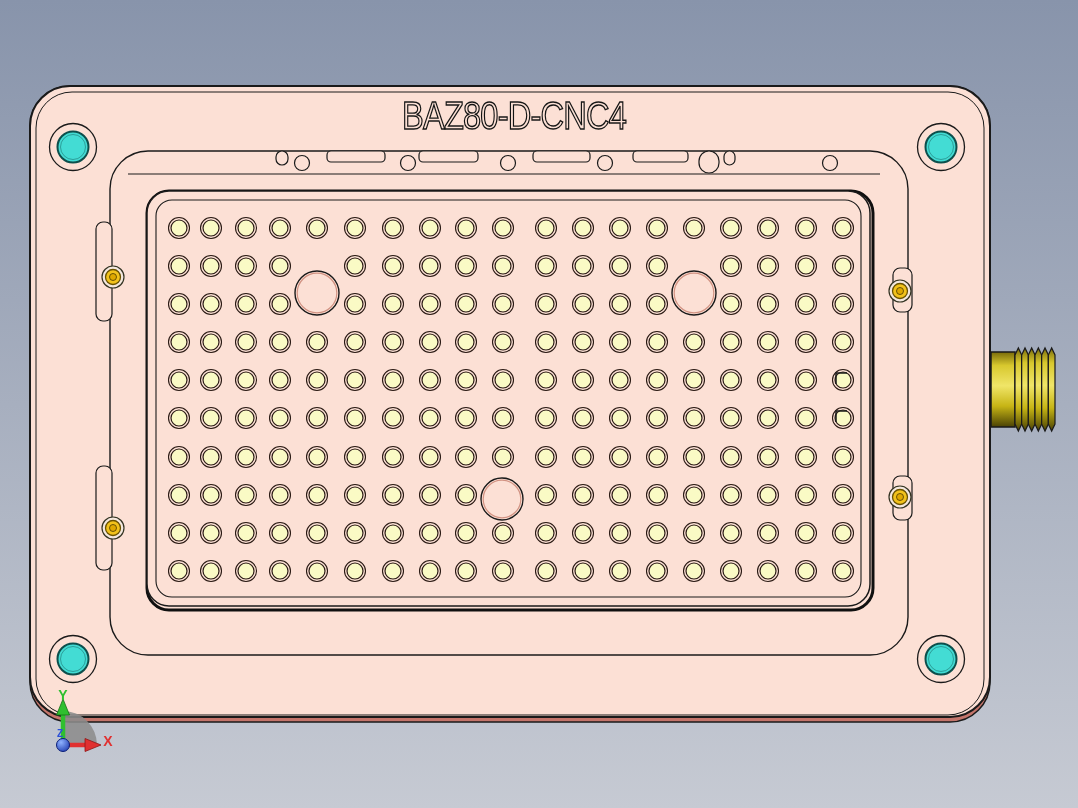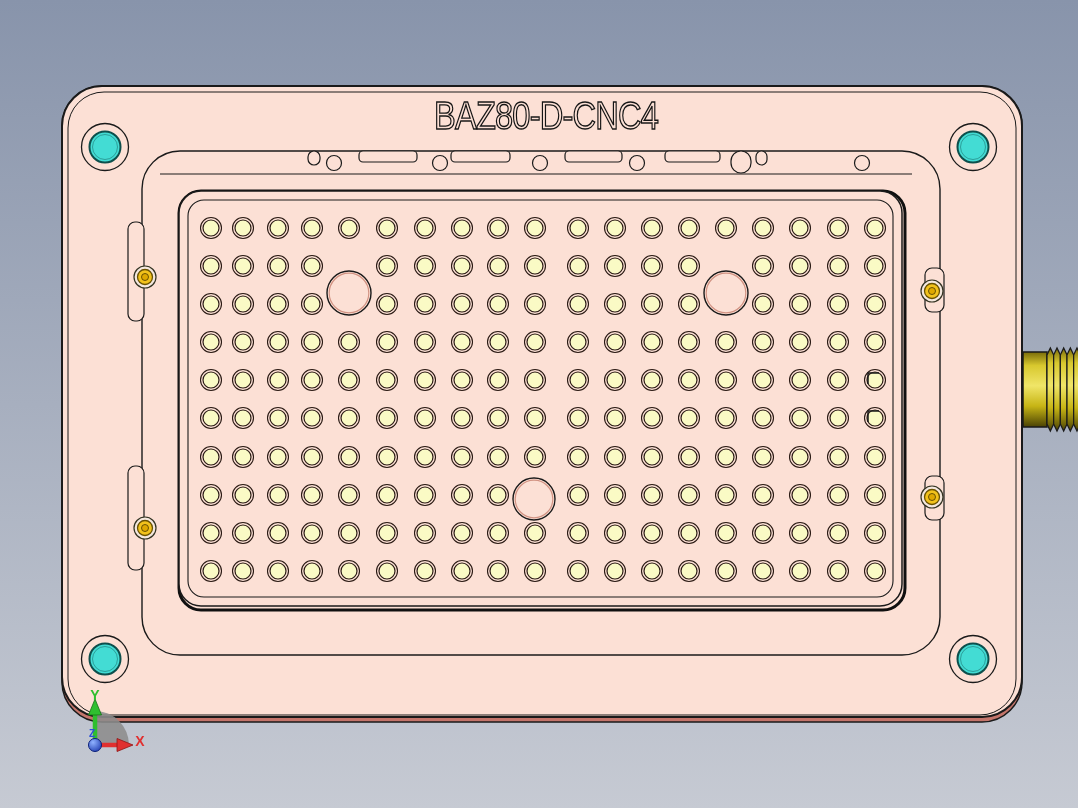--- a/index.html
+++ b/index.html
@@ -1,17 +1,17 @@
 <!DOCTYPE html>
 <html><head>
 <meta charset="utf-8">
 <style>
   html,body{margin:0;padding:0;}
   body{width:1078px;height:808px;overflow:hidden;}
-  #viewport{position:relative;width:984px;height:808px;margin-left:32px;}
+  #viewport{position:relative;width:984px;height:808px;}
   svg{position:absolute;left:0;top:0;}
   .title-text{
     font-family:"Liberation Sans",sans-serif;
     font-size:39px;
     fill:none;
     stroke:#141414;
     stroke-width:1.4px;
     letter-spacing:-1px;
   }
   .ax-label{

